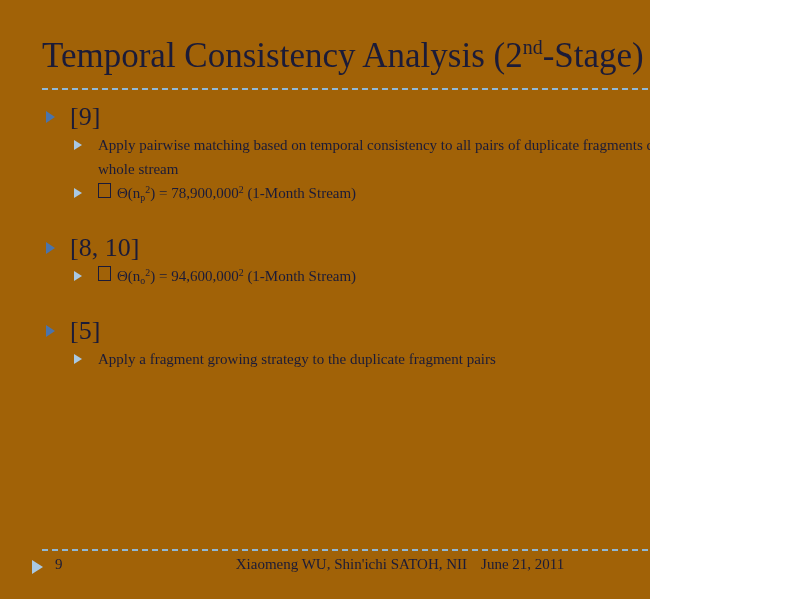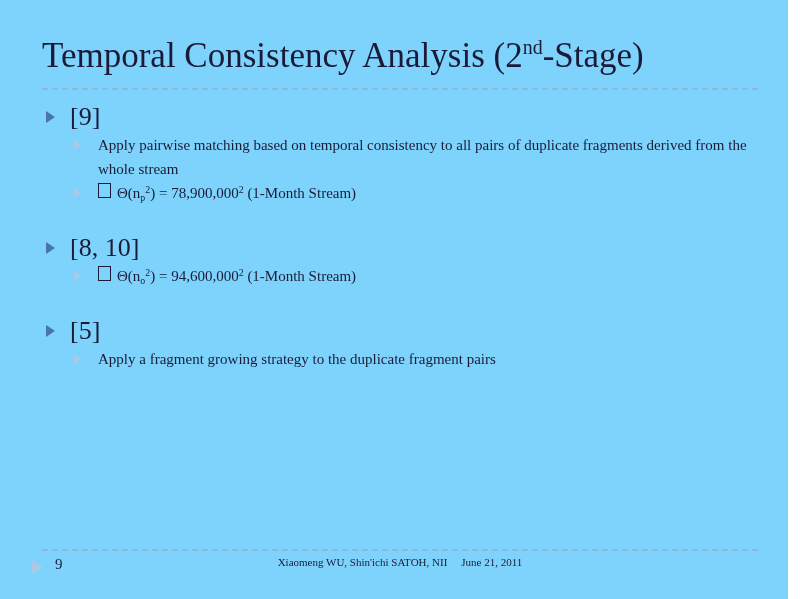--- a/index.html
+++ b/index.html
@@ -6,23 +6,23 @@
     margin: 0;
     padding: 0;
     background: #ffffff;
   }
   body {
     font-family: "Liberation Serif", "DejaVu Serif", serif;
     color: #1a1a33;
   }
   #slide {
     position: relative;
-    width: 788px;
+    width: 650px;
     height: 599px;
-    background: #7dd3fc;
+    background: #a16207;
     overflow: hidden;
   }
 
   
   #title-area {
     position: absolute;
     left: 42px;
     top: 34px;
     width: 716px;
     height: 52px;
@@ -144,21 +144,21 @@
     top: 3px;
     font-size: 15px;
     color: #1b1b38;
   }
   #footer-center {
     position: absolute;
     left: 0;
     top: 3px;
     width: 800px;
     text-align: center;
-    font-size: 11px;
+    font-size: 15px;
     color: #1b1b38;
     white-space: nowrap;
   }
   #footer-center .authors { margin-right: 14px; }
 </style>
 </head>
 <body>
 
 <div id="slide">
 

